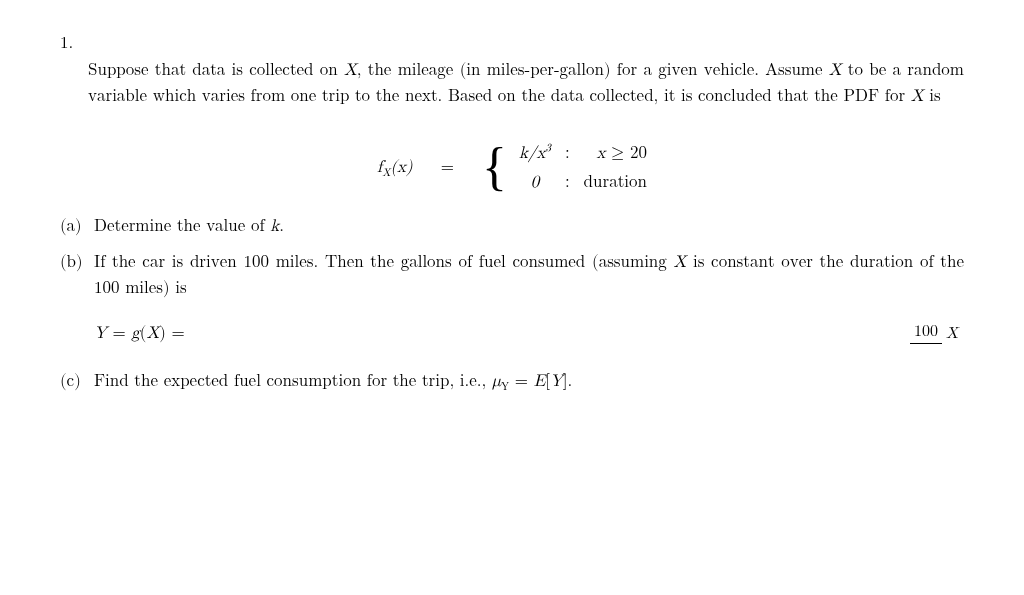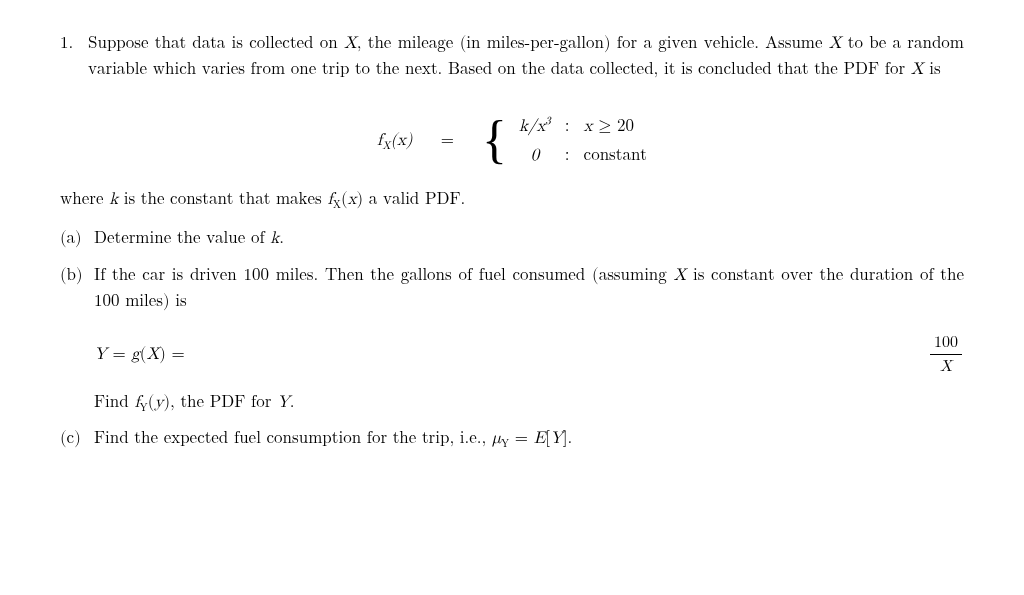--- a/index.html
+++ b/index.html
@@ -34,20 +34,21 @@
     .problem-number {
       min-width: 28px;
       font-size: 17px;
     }
 
     .problem-text {
       flex: 1;
       text-align: justify;
       font-size: 17px;
       line-height: 1.55;
+      margin-top: 27px;
     }
 
     .pdf-formula {
       display: flex;
       justify-content: center;
       align-items: center;
       margin: 18px 0 18px 0;
       gap: 20px;
     }
 
@@ -88,21 +89,21 @@
       text-align: center;
     }
 
     .case-colon {
       font-size: 17px;
       text-align: center;
     }
 
     .case-cond {
       font-size: 17px;
-      text-align: left;
+      text-align: right;
     }
 
     .where-text {
       font-size: 17px;
       margin-bottom: 14px;
       text-align: left;
     }
 
     .parts {
       display: flex;
@@ -131,21 +132,21 @@
     .y-formula {
       display: flex;
       justify-content: space-between;
       align-items: center;
       margin: 18px 0 12px 0;
       font-size: 17px;
     }
 
     .frac {
       display: inline-flex;
-      flex-direction: column;
+      flex-direction: row;
       align-items: center;
       vertical-align: middle;
       margin: 0 2px;
     }
 
     .frac-num {
       border-bottom: 1.5px solid #000;
       padding: 0 4px 1px 4px;
       font-size: 16px;
       line-height: 1.3;
@@ -191,28 +192,25 @@
     </span>
     <span class="equals-sign">=</span>
     <div class="brace-container">
       <span class="big-brace">{</span>
       <div class="cases-table">
         <span class="case-expr"><span class="math-italic">k</span>/<span class="math-italic">x</span><sup>3</sup></span>
         <span class="case-colon">:</span>
         <span class="case-cond"><span class="math-italic">x</span> ≥ 20</span>
         <span class="case-expr">0</span>
         <span class="case-colon">:</span>
-        <span class="case-cond">constant</span>
+        <span class="case-cond">duration</span>
       </div>
     </div>
   </div>
 
-  <div class="where-text">
-    where <span class="math-italic">k</span> is the constant that makes <span class="math-italic">f</span><sub>X</sub>(<span class="math-italic">x</span>) a valid PDF.
-  </div>
 
   <div class="parts">
 
     <div class="part">
       <span class="part-label">(a)</span>
       <div class="part-content">
         Determine the value of <span class="math-italic">k</span>.
       </div>
     </div>
 
@@ -227,23 +225,20 @@
             <span class="math-italic">Y</span> = <span class="math-italic">g</span>(<span class="math-italic">X</span>) =
           </span>
           &nbsp;
           <span class="frac">
             <span class="frac-num">100</span>
             <span class="frac-den"><span class="math-italic">X</span></span>
           </span>
         </div>
 
         
-        <div>
-          Find <span class="math-italic">f</span><sub>Y</sub>(<span class="math-italic">y</span>), the PDF for <span class="math-italic">Y</span>.
-        </div>
       </div>
     </div>
 
     <div class="part">
       <span class="part-label">(c)</span>
       <div class="part-content">
         Find the expected fuel consumption for the trip, i.e., <span class="math-italic">μ</span><sub>Y</sub> = <span class="math-italic">E</span>[<span class="math-italic">Y</span>].
       </div>
     </div>
 

